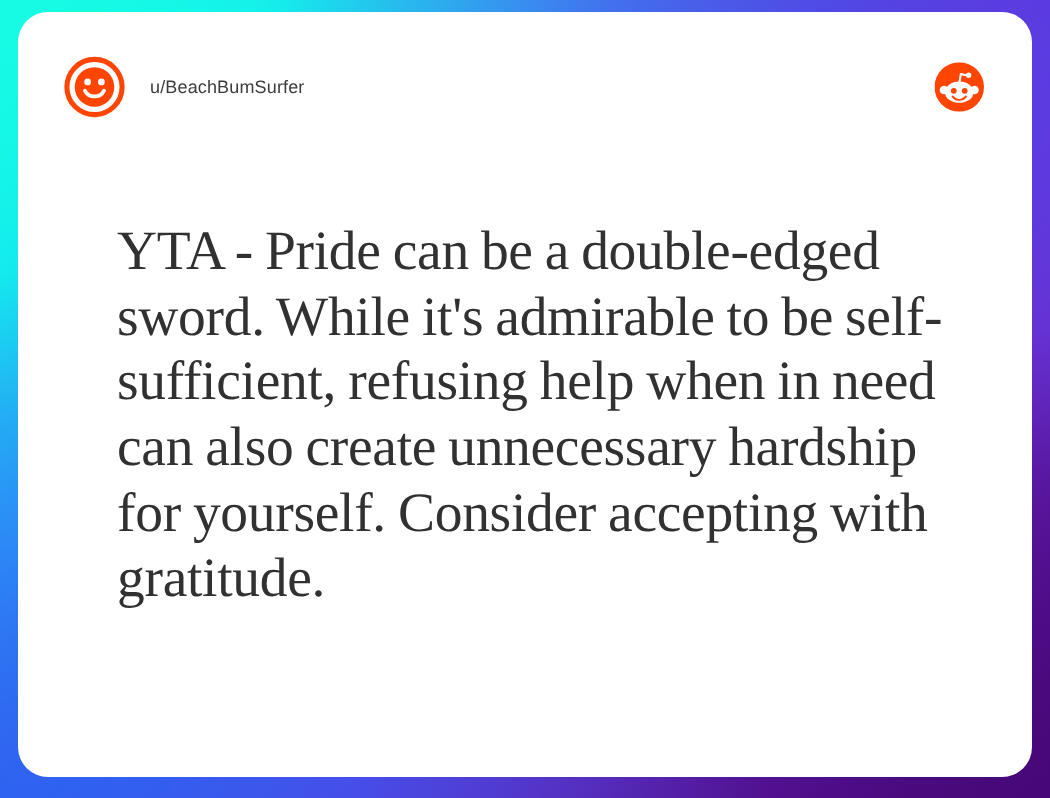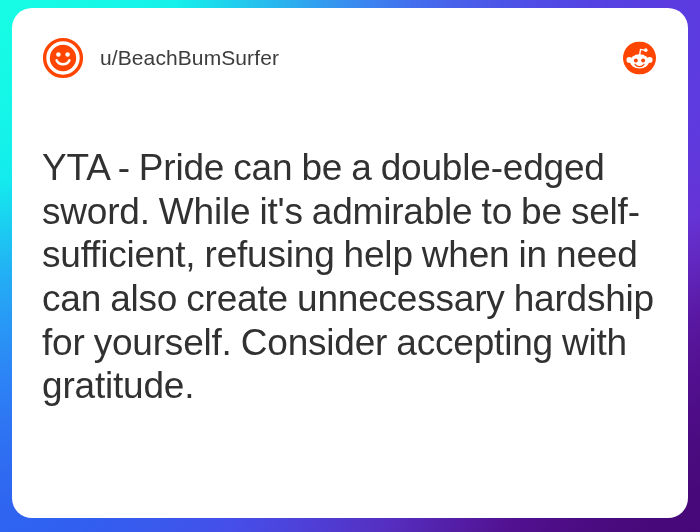--- a/index.html
+++ b/index.html
@@ -66,21 +66,21 @@
 
   .avatar {
     width: 42px;
     height: 42px;
     flex: 0 0 42px;
     display: block;
   }
 
   .username {
     margin-left: 16px;
-    font-size: 21px;
+    font-size: 12px;
     color: #3C3C3C;
     letter-spacing: 0.1px;
     font-family: "Liberation Sans", sans-serif;
     white-space: nowrap;
   }
 
   .brand-logo {
     position: absolute;
     right: 2px;
     top: 50%;
@@ -89,25 +89,26 @@
     height: 33px;
     display: block;
   }
 
   .post-body {
     margin-top: 66px;
     font-size: 37px;
     line-height: 1.18;
     color: #313131;
     letter-spacing: -0.2px;
-    font-family: Liberation Sans, sans-serif;
+    font-family: Liberation Serif, serif;
     font-weight: 400;
     word-spacing: -1px;
     white-space: pre-wrap;
     max-width: 625px;
+    margin-left: 36px;
   }
 </style>
 </head>
 <body>
 
 <div id="stage">
 
   <div class="card">
 
     <div class="card-header">

